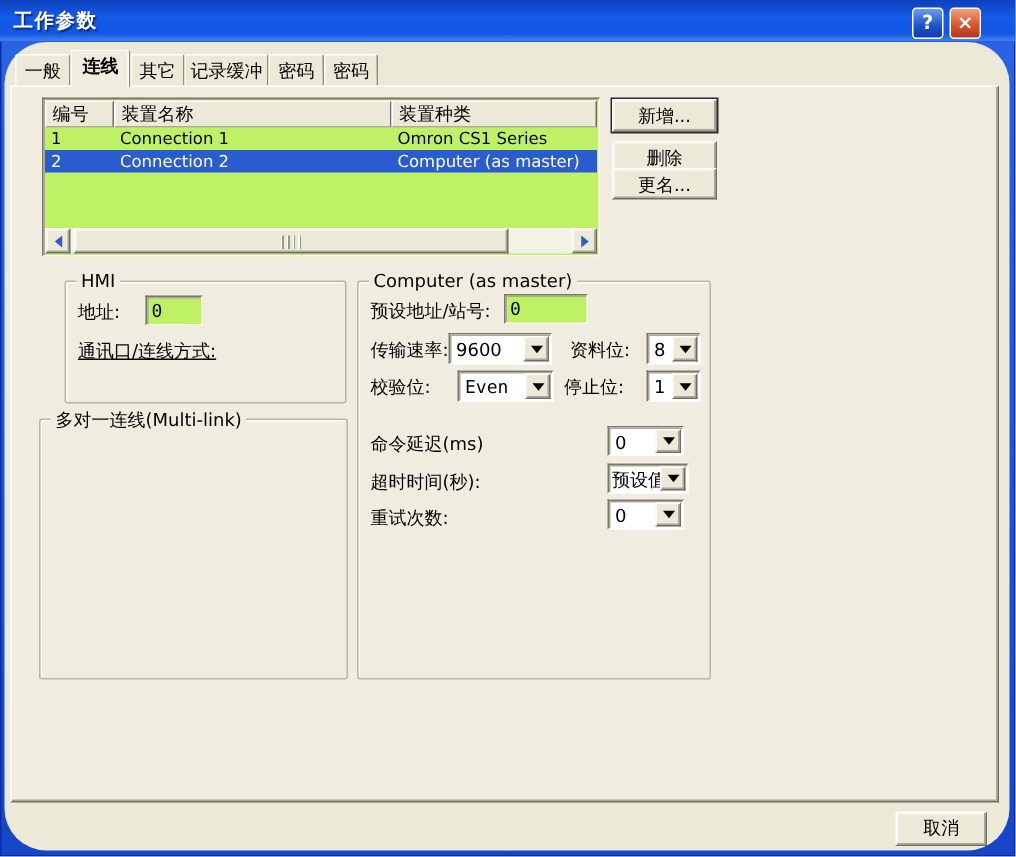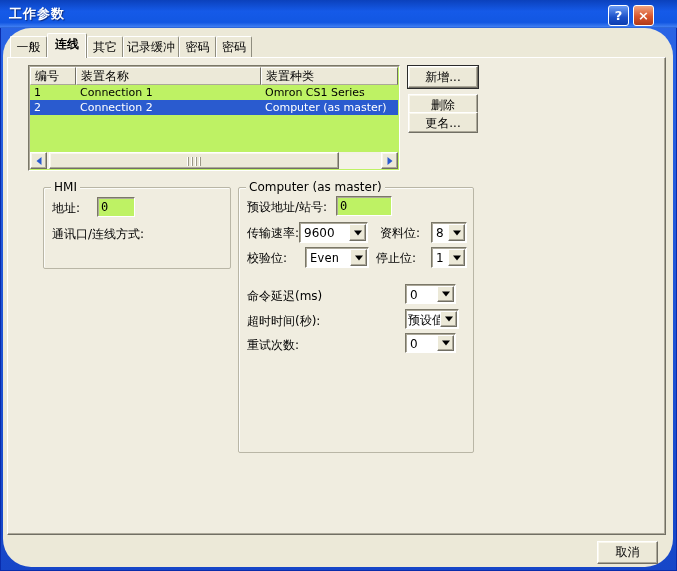--- a/index.html
+++ b/index.html
@@ -123,23 +123,26 @@
       </div>
 
       <div class="btn3d default sbtnr" style="top:8px;">新增...</div>
       <div class="btn3d sbtnr" style="top:36px;height:21px;">删除</div>
       <div class="btn3d sbtnr" style="top:54px;height:21px;">更名...</div>
 
       <div class="group" style="left:18px;top:129px;width:188px;height:82px;margin-left:17px;">
         <span class="gtitle">HMI</span>
         <span class="lbl" style="left:8px;top:12px;">地址:</span>
         <div class="tinput sunken" style="left:53px;top:9px;width:38px;">0</div>
-        <span class="lbl" style="left:8px;top:38px;">通讯口/连线方式:</span>
-      </div>
-
+        <span class="lbl" style="left:8px;top:38px;text-decoration:underline;">通讯口/连线方式:</span>
+      </div>
+
+      <div class="group" style="left:18px;top:221px;width:206px;height:174px;">
+        <span class="gtitle">多对一连线(Multi-link)</span>
+      </div>
 
       <div class="group" style="left:230px;top:129px;width:236px;height:266px;">
         <span class="gtitle">Computer (as master)</span>
 
         <span class="lbl" style="left:8px;top:11px;">预设地址/站号:</span>
         <div class="tinput sunken" style="left:97px;top:8px;width:56px;">0</div>
 
         <span class="lbl" style="left:8px;top:37px;">传输速率:</span>
         <div class="combo" style="left:60px;top:34px;width:69px;">
           <span class="cval">9600</span>

